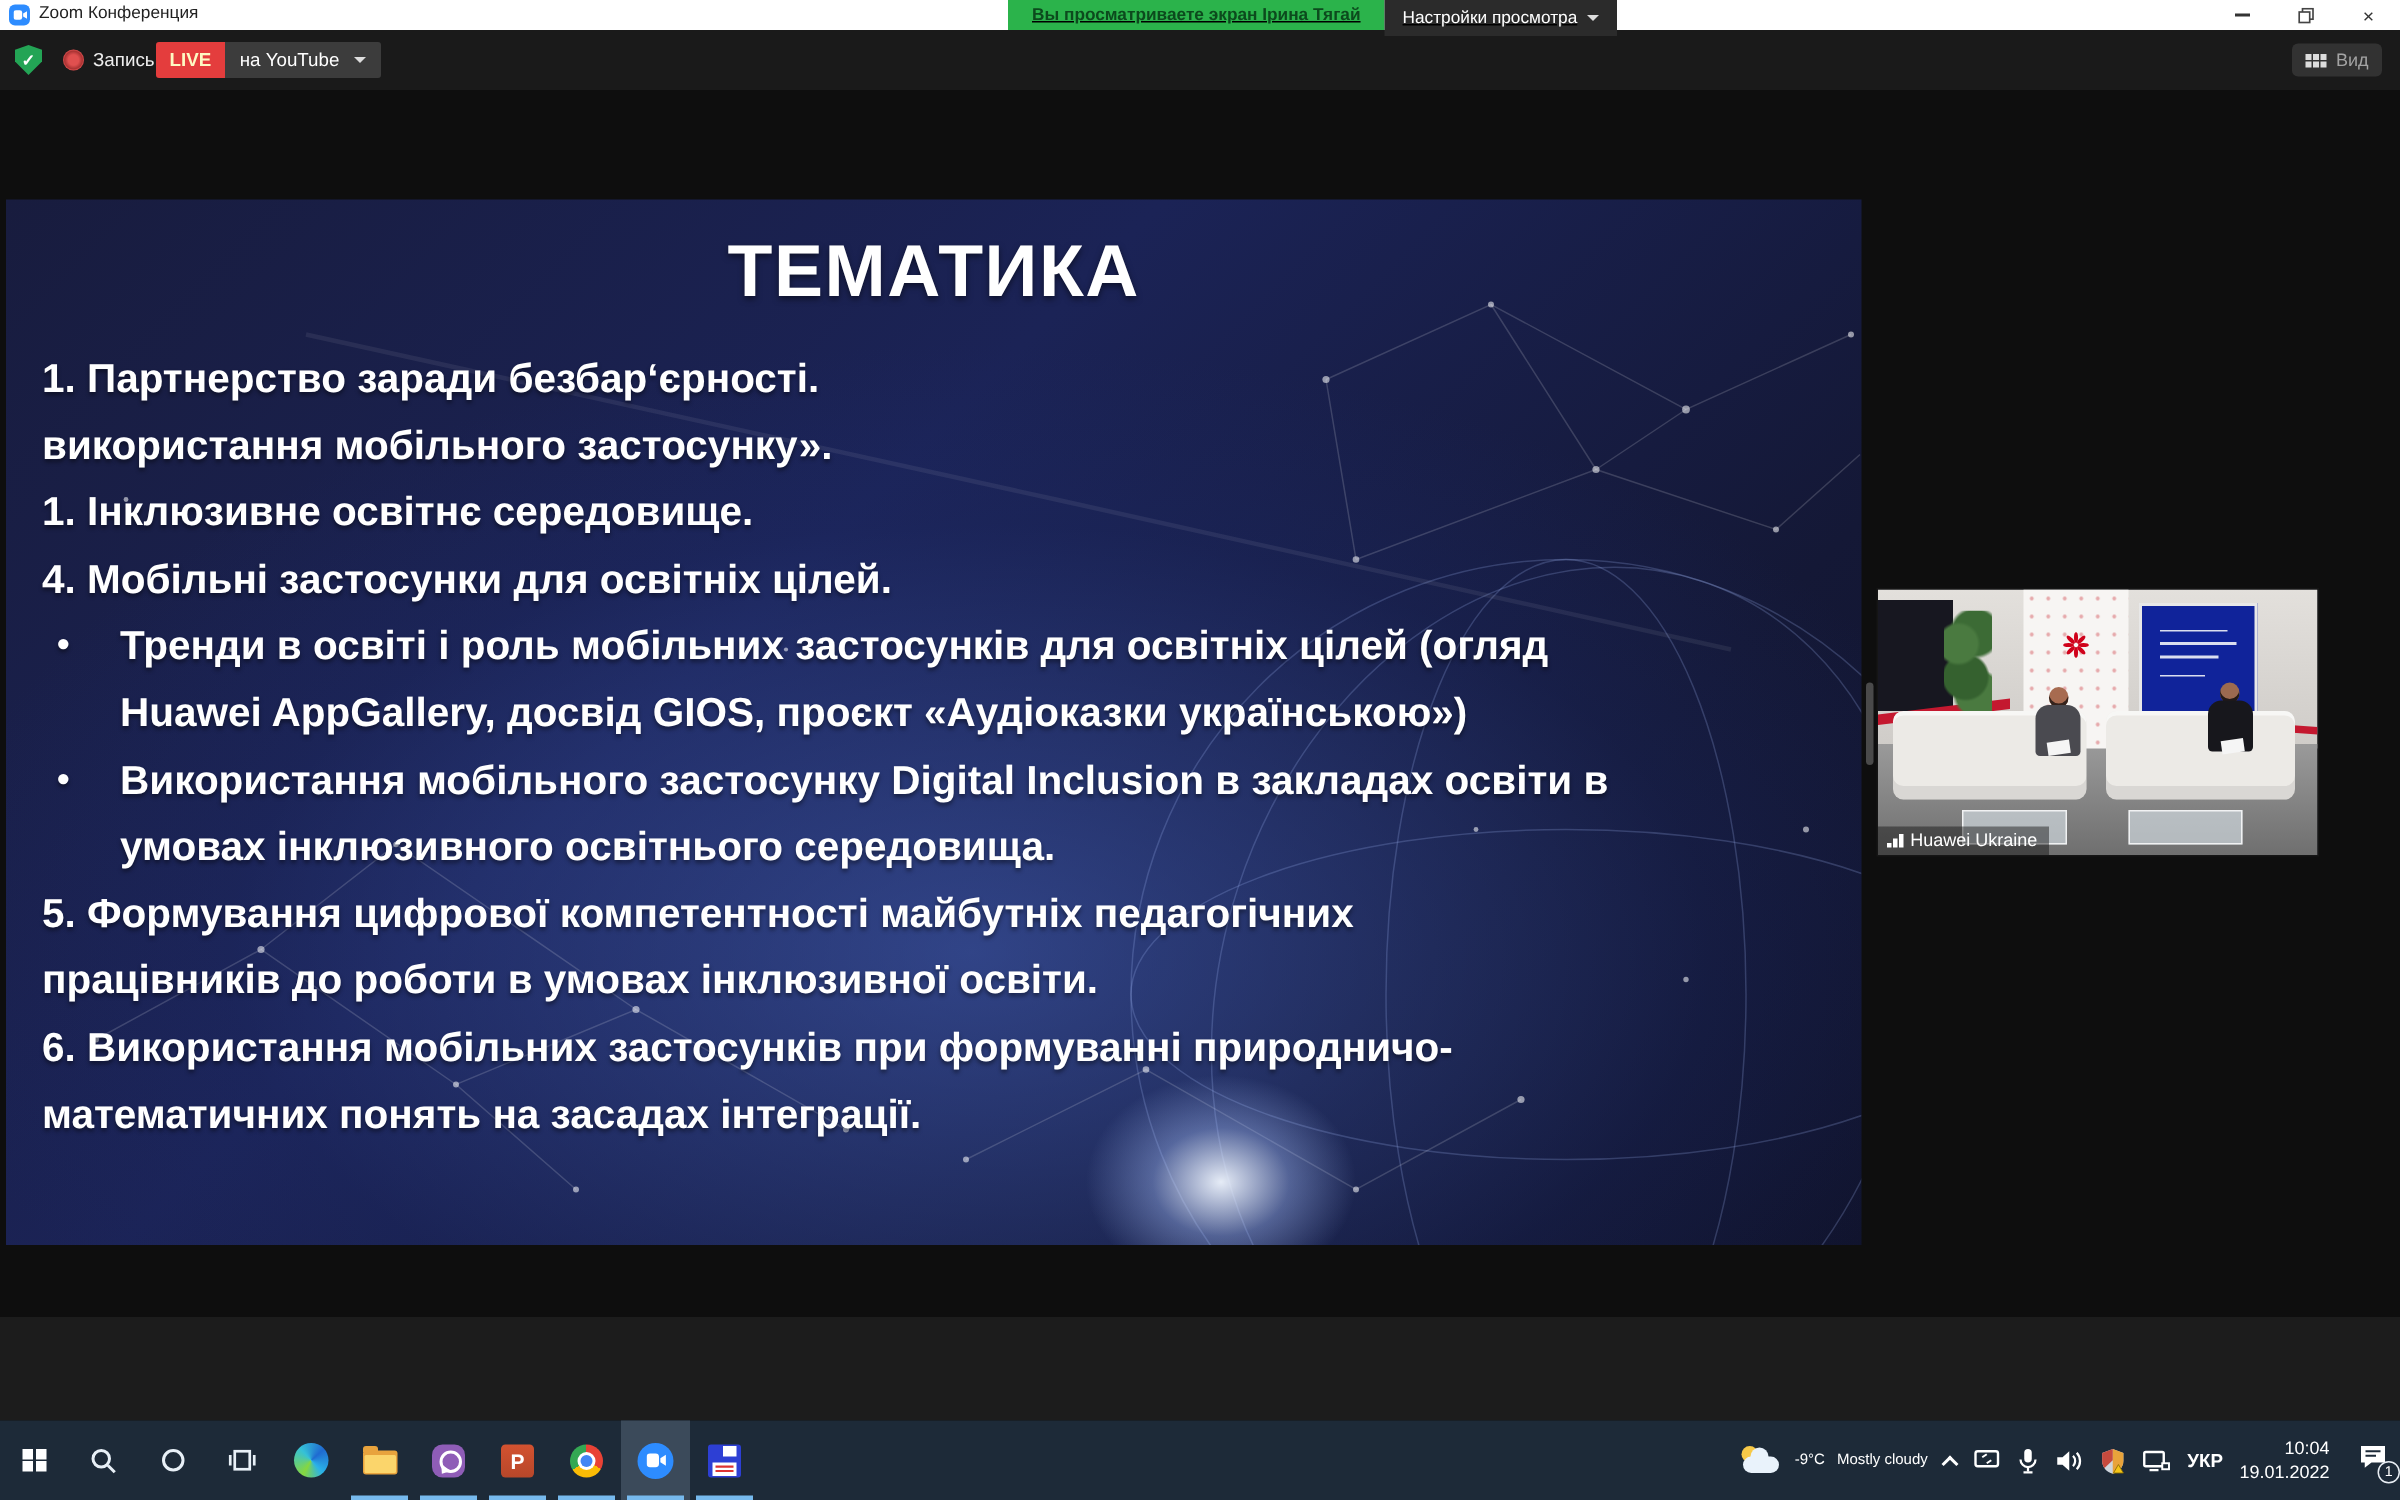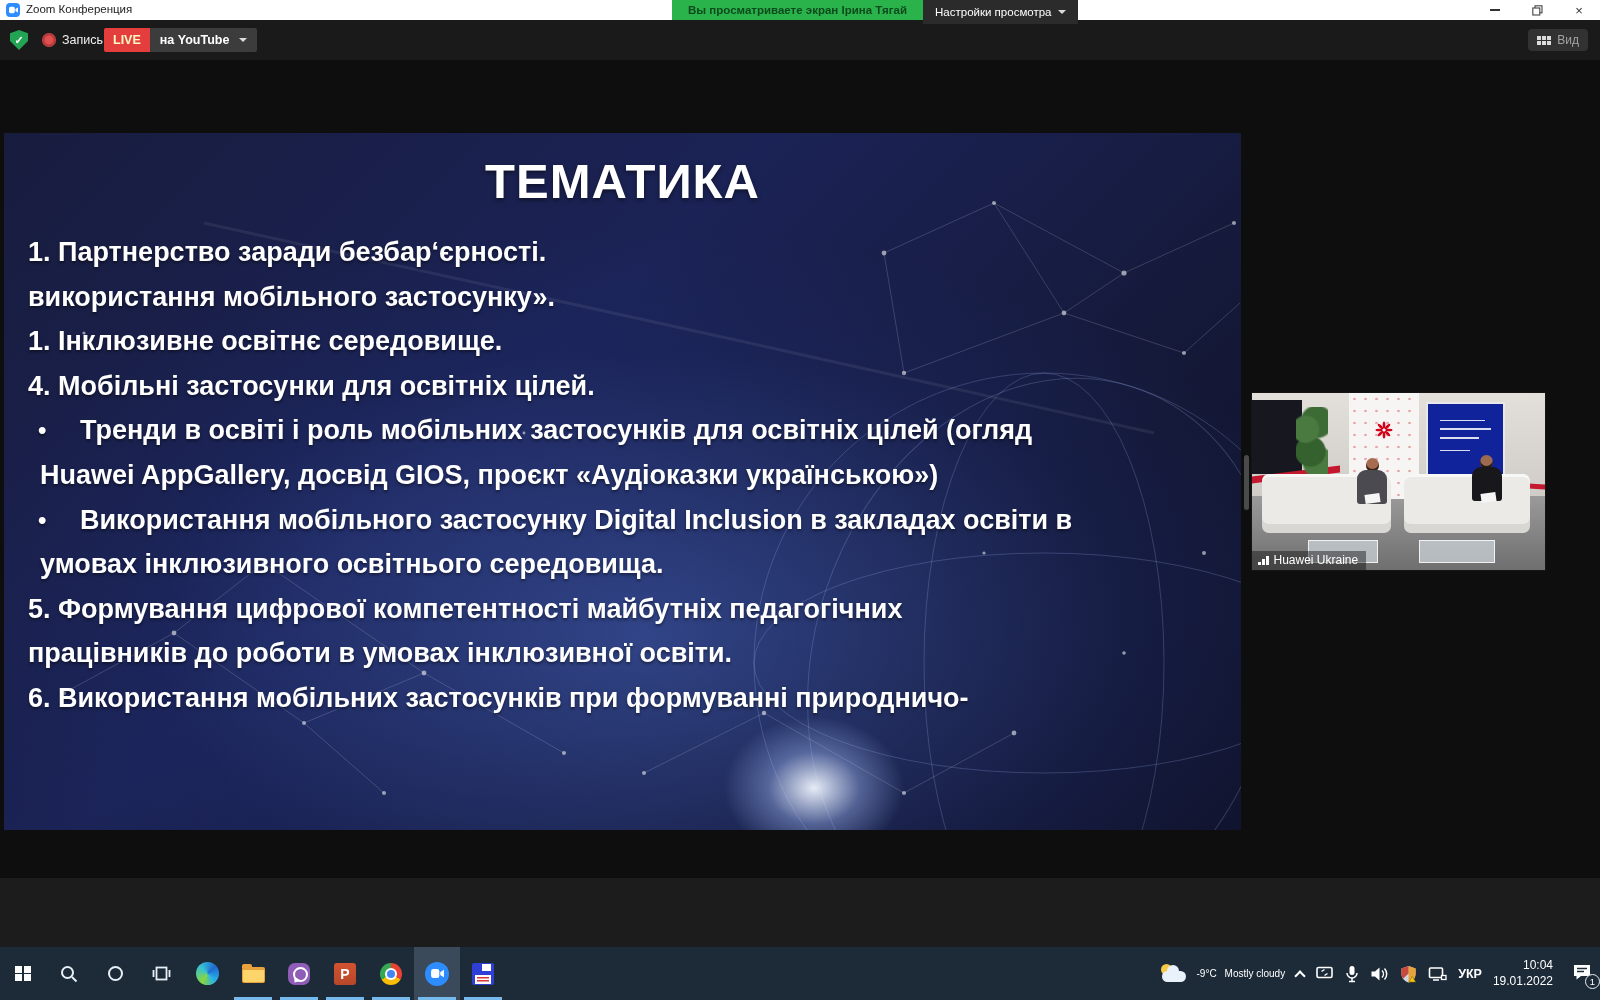--- a/index.html
+++ b/index.html
@@ -5,21 +5,21 @@
   * { margin:0; padding:0; box-sizing:border-box; }
   html,body { width:1600px; height:1000px; overflow:hidden; background:#000;
               font-family:"Liberation Sans", sans-serif; }
   .app { position:relative; width:1600px; height:1000px; background:#0e0e0e; }
 
   
   .titlebar { position:absolute; left:0; top:0; width:1600px; height:20px; background:#fff; z-index:30; }
   .app-ico { position:absolute; left:6px; top:3px; width:14px; height:14px; border-radius:4px;
              background:#2d8cff; display:flex; align-items:center; justify-content:center; }
   .app-title { position:absolute; left:26px; top:3px; font-size:11.5px; color:#222; }
-  .banner-wrap { position:absolute; left:672px; top:0; height:20px; display:flex; }
+  .banner-wrap { position:absolute; left:672px; top:0; height:20px; display:flex;text-decoration:underline; }
   .green-banner { background:#2bb34b; color:#0c4a1d; font-size:11.5px; font-weight:bold;
                   line-height:20px; padding:0 16px; }
   .view-settings { background:#2b2b2b; color:#fff; font-size:11.5px; line-height:20px;
                    padding:12px 12px; display:flex; align-items:center; gap:6px; cursor:pointer; }
   .tri-down { width:0; height:0; border-left:4px solid transparent; border-right:4px solid transparent;
               border-top:4px solid #ddd; }
   .win-controls { position:absolute; right:0; top:0; height:20px; display:flex; }
   .wc { width:42px; height:20px; display:flex; align-items:center; justify-content:center;
         color:#333; font-size:13px; }
   .minbar { width:10px; height:1.5px; background:#333; display:block; }
@@ -29,21 +29,21 @@
   .shield { position:absolute; left:10px; top:10px; width:18px; height:20px; background:#23a455;
             clip-path:polygon(50% 0,100% 16%,100% 55%,50% 100%,0 55%,0 16%);
             display:flex; align-items:center; justify-content:center; color:#fff; font-size:11px; font-weight:bold; }
   .rec-dot { position:absolute; left:42px; top:13px; width:14px; height:14px; border-radius:50%;
              background:radial-gradient(circle at 50% 50%, #e0504f 0 35%, #a33 60%, #e0504f 70%); filter:blur(.4px); }
   .rec-label { position:absolute; left:62px; top:13px; font-size:12.5px; color:#eee; }
   .live-wrap { position:absolute; left:104px; top:8px; display:flex; height:24px; }
   .live-badge { background:#e43d3d; color:#fef9c3; font-weight:bold; font-size:12.5px;
                 display:flex; align-items:center; padding:0 9px; border-radius:2px 0 0 2px; }
   .live-dest { background:#3c3c3c; color:#fff; font-size:12.5px; display:flex; align-items:center;
-               gap:10px; padding:0 10px; border-radius:0 2px 2px 0; cursor:pointer;font-weight:bold; }
+               gap:10px; padding:0 10px; border-radius:0 2px 2px 0; cursor:pointer; }
   .view-btn { position:absolute; right:12px; top:9px; height:22px; background:#323232; border-radius:4px;
               color:#a3a3a3; font-size:12px; display:flex; align-items:center; gap:6px; padding:0 9px; cursor:pointer; }
   .grid-ico { display:grid; grid-template-columns:4px 4px 4px; grid-auto-rows:4px; gap:1px; }
   .grid-ico span { background:#ddd; }
 
   
   .slide { position:absolute; left:4px; top:133px; width:1237px; height:697px; overflow:hidden;
            background:
              radial-gradient(ellipse 900px 520px at 52% 72%, rgba(70,100,190,.55), rgba(30,45,110,.25) 55%, transparent 78%),
              linear-gradient(135deg, #181c3e 0%, #1b2356 40%, #141836 75%, #10132c 100%);
@@ -51,21 +51,21 @@
   .glow { position:absolute; left:690px; top:560px; width:240px; height:190px;
           background:radial-gradient(closest-side, rgba(240,246,255,.95), rgba(170,195,255,.38) 38%, transparent 75%); }
   .plexus { position:absolute; left:0; top:0; }
   .s-title { position:absolute; left:0; top:20px; width:100%; text-align:center;
              font-size:49px; font-weight:bold; letter-spacing:1px; text-shadow:0 2px 4px rgba(0,0,0,.5); }
   .s-lines { position:absolute; left:0; top:97px; width:100%; }
   .ln { height:44.6px; line-height:44.6px; font-size:27px; font-weight:bold;
         padding-left:24px; white-space:nowrap; text-shadow:0 2px 3px rgba(0,0,0,.45); }
   .ln.b { padding-left:34px; display:flex; }
   .ln.b .bm { width:42px; flex:none; font-size:24px; }
-  .ln.c { padding-left:36px; }
+  .ln.c { padding-left:76px; }
 
   
   .thumb-handle { position:absolute; left:1244px; top:455px; width:5px; height:55px;
                   background:#4a4a4a; border-radius:3px; cursor:pointer; }
   .thumb { position:absolute; left:1252px; top:393px; width:293px; height:177px; background:#23282e;
            overflow:hidden; outline:1px solid #151515; }
   .vt-wall { position:absolute; left:0; top:0; width:100%; height:60%; background:linear-gradient(#e3e0dc, #cfccc8); }
   .vt-floor { position:absolute; left:0; top:58%; width:100%; height:42%; background:linear-gradient(#9a9a9a, #6f6f6f); }
   .vt-tv-left { position:absolute; left:0; top:4%; width:17%; height:42%; background:#171720; }
   .vt-red-l { position:absolute; left:0; top:44%; width:30%; height:7px; background:#c4182f; transform:skewY(-7deg); }
@@ -274,20 +274,21 @@
         </div>
       <div class="ln c">Huawei AppGallery, досвід GIOS, проєкт «Аудіоказки українською»)</div>
       <div class="ln b">
           <span class="bm">•</span>
           <span>Використання мобільного застосунку Digital Inclusion в закладах освіти в</span>
         </div>
       <div class="ln c">умовах інклюзивного освітнього середовища.</div>
       <div class="ln">5. Формування цифрової компетентності майбутніх педагогічних</div>
       <div class="ln">працівників до роботи в умовах інклюзивної освіти.</div>
       <div class="ln">6. Використання мобільних застосунків при формуванні природничо-</div>
+      <div class="ln">математичних понять на засадах інтеграції.</div>
     </div>
   </div>
 
   <div class="thumb-handle"></div>
   <div class="thumb">
     <div class="vt-wall"></div>
     <div class="vt-floor"></div>
     <div class="vt-tv-left"></div>
     <div class="vt-red-l"></div>
     <div class="vt-plant"></div>

